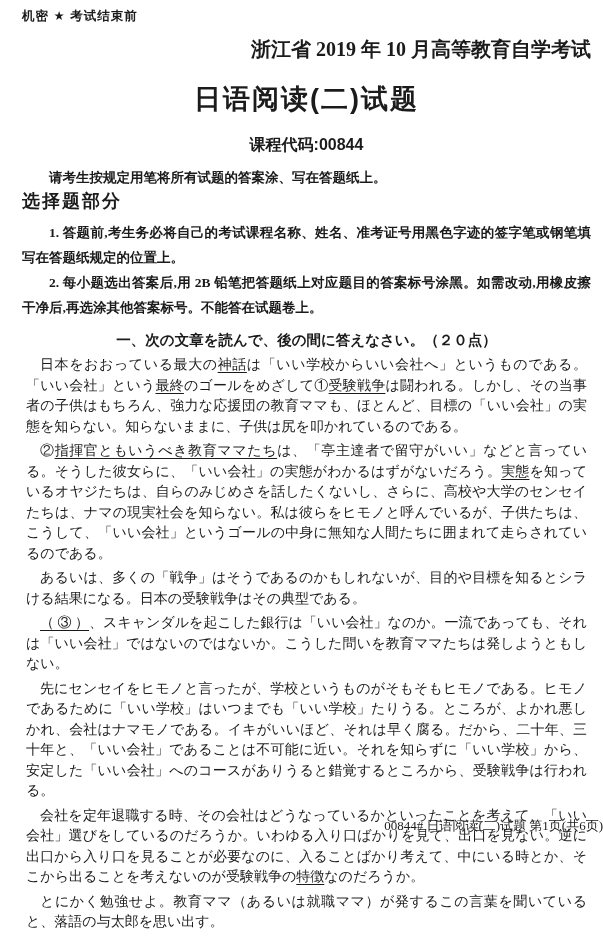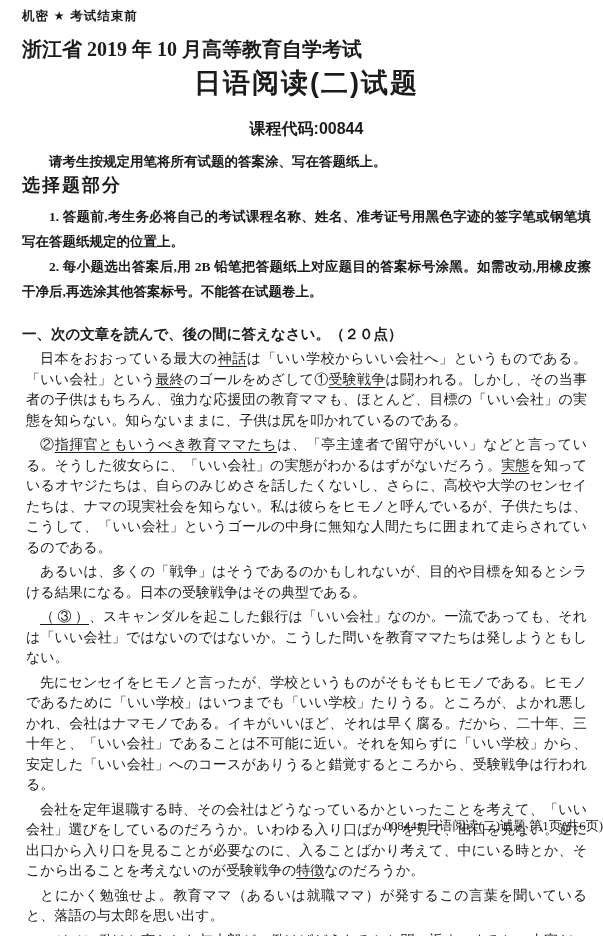--- a/index.html
+++ b/index.html
@@ -17,26 +17,26 @@
     padding: 8px 12px 0 22px;
   }
   .classified {
     font-family: "Liberation Sans", "DejaVu Sans", sans-serif;
     font-weight: bold;
     font-size: 12.5px;
     letter-spacing: 1px;
   }
   .exam-title {
     margin-top: 11px;
-    text-align: left;
+    text-align: right;
     font-weight: bold;
     font-size: 20px;
   }
   .paper-title {
-    margin-top: 2px;
+    margin-top: 18px;
     text-align: center;
     font-family: "Liberation Sans", "DejaVu Sans", sans-serif;
     font-weight: bold;
     font-size: 27px;
     letter-spacing: 2px;
   }
   .course-code {
     margin-top: 18px;
     text-align: center;
     font-family: "Liberation Sans", "DejaVu Sans", sans-serif;
@@ -66,24 +66,25 @@
   }
   .note {
     margin: 0;
     font-weight: bold;
     font-size: 13.5px;
     line-height: 25px;
     text-indent: 2em;
     text-align: justify;
   }
   .q-heading {
-    margin-top: 19px;
+    margin-top: 9px;
     font-weight: bold;
     font-size: 14.5px;
     line-height: 22px;
+    text-align: center;
   }
   .passage { margin-top: 2px; }
   .passage p {
     margin: 4px;
     font-size: 14px;
     line-height: 20.5px;
     text-indent: 1em;
     text-align: justify;
   }
   .u {

